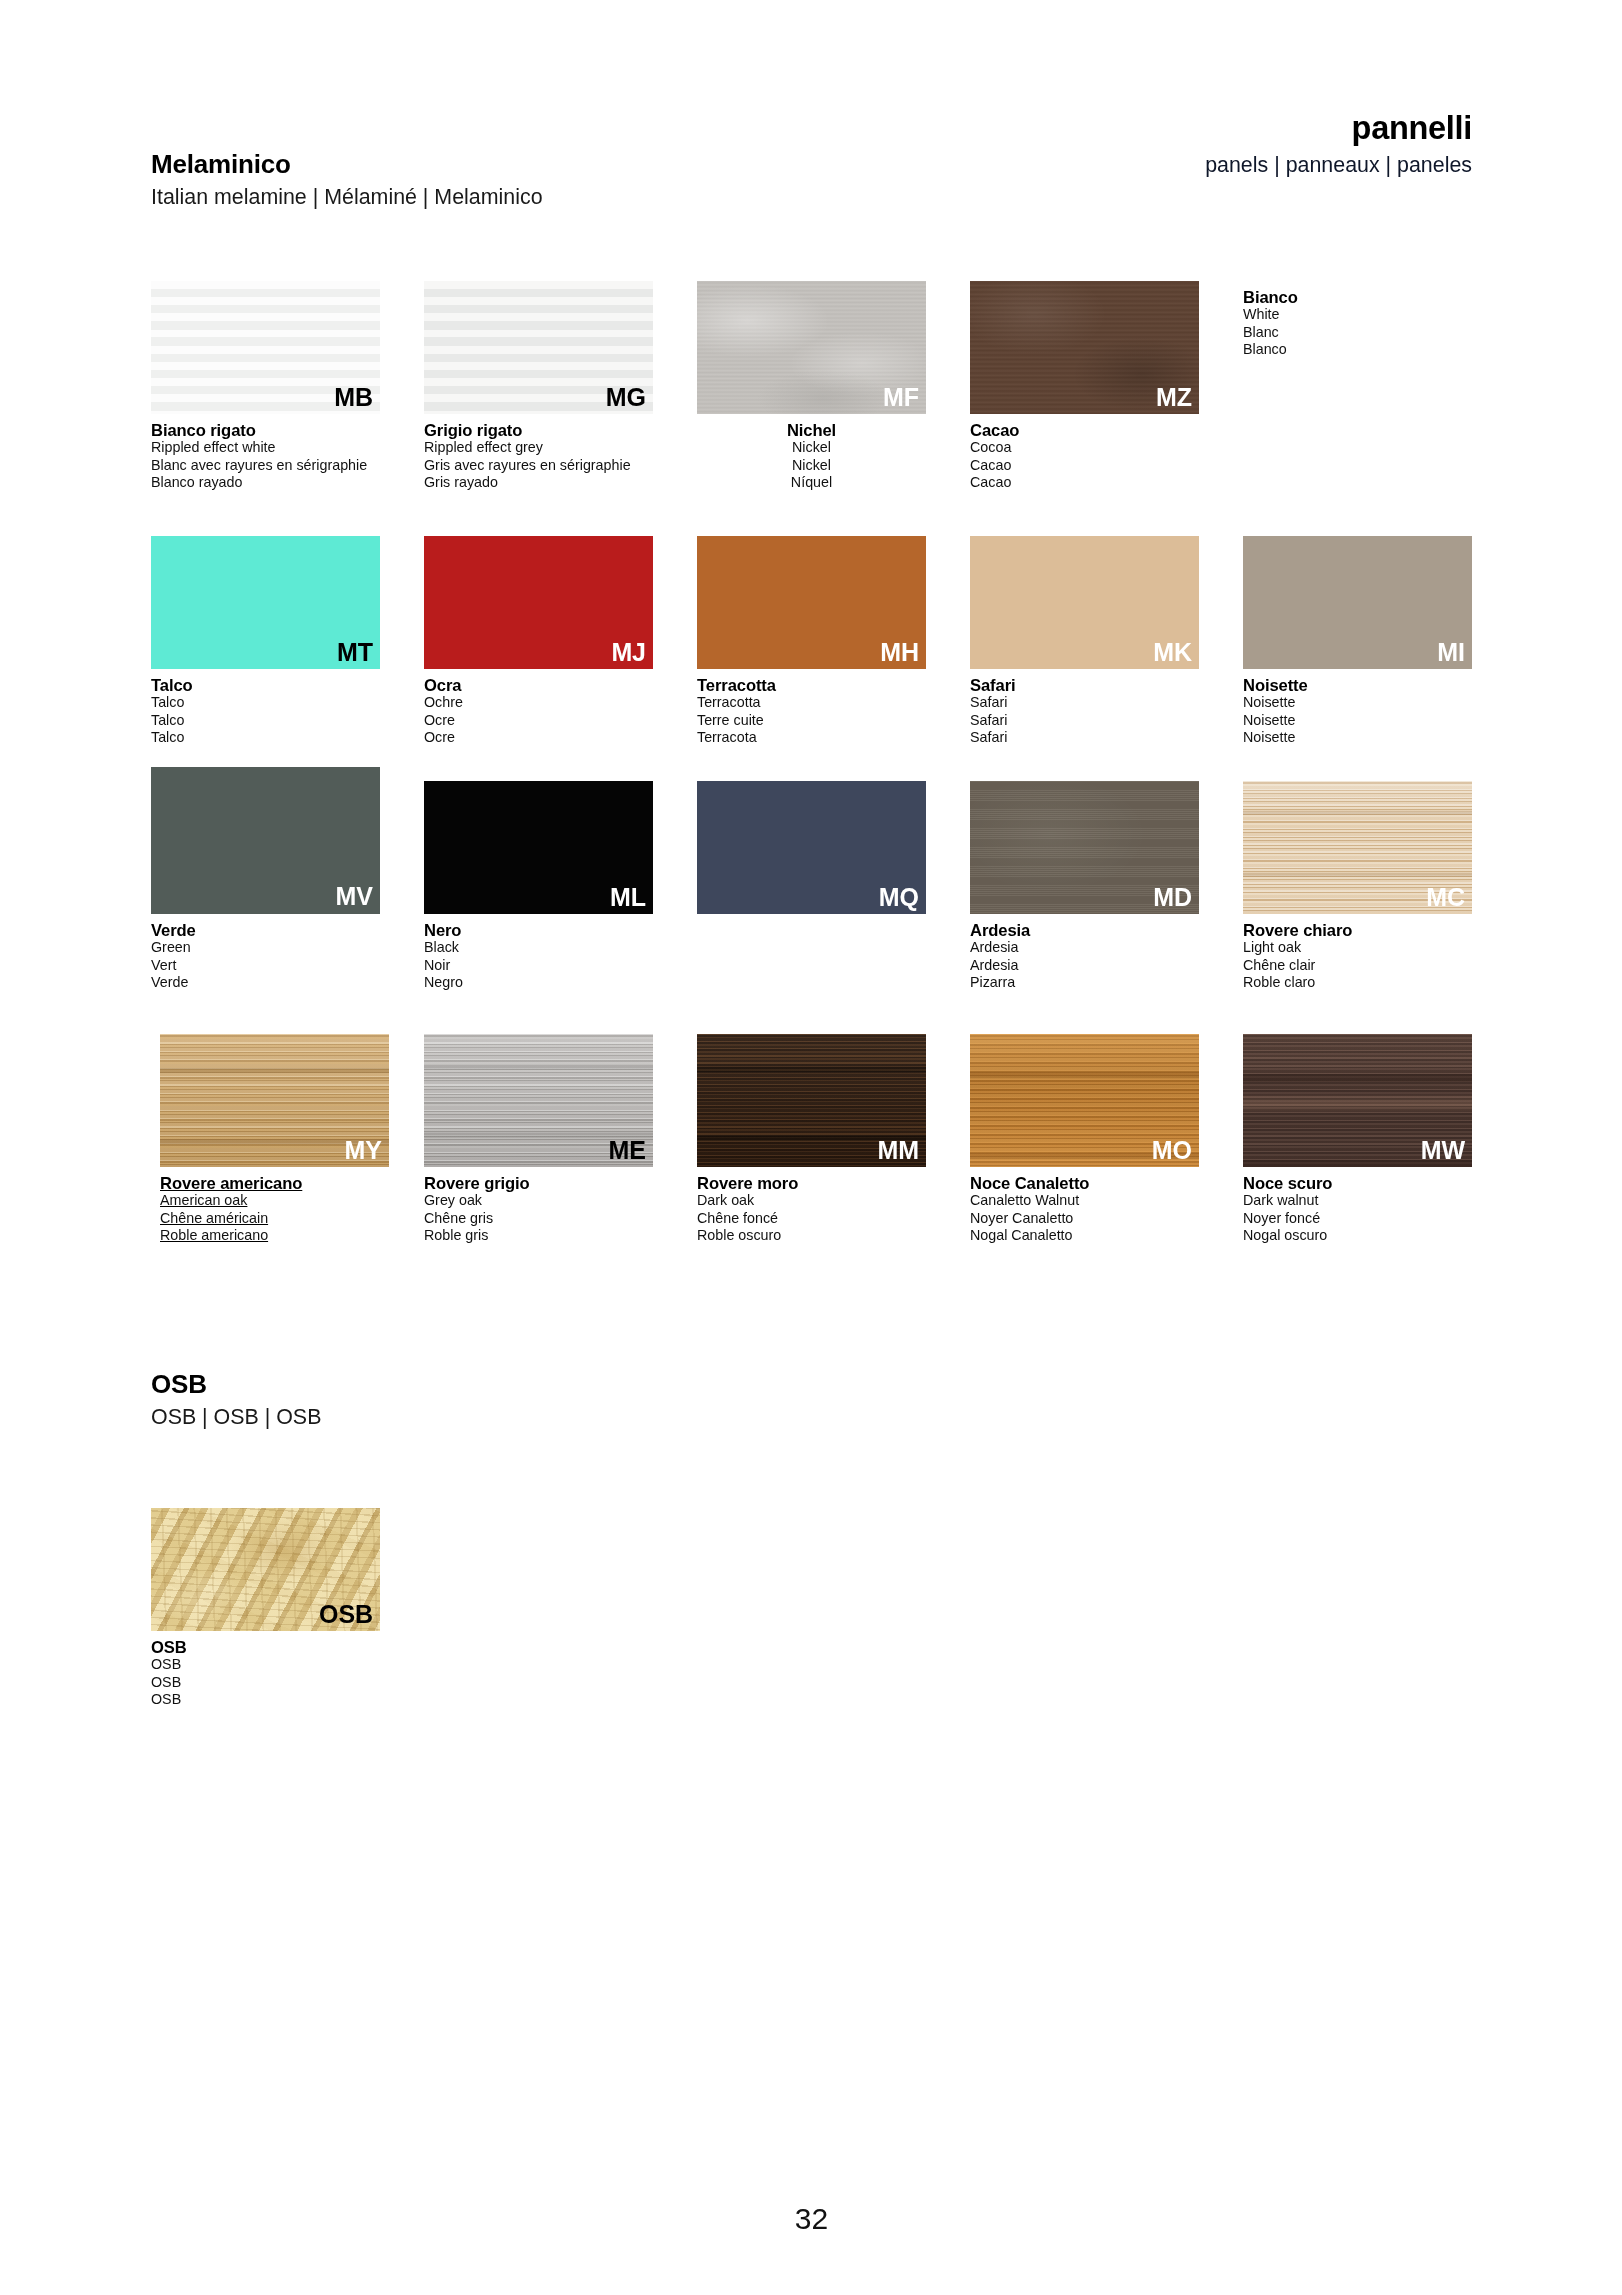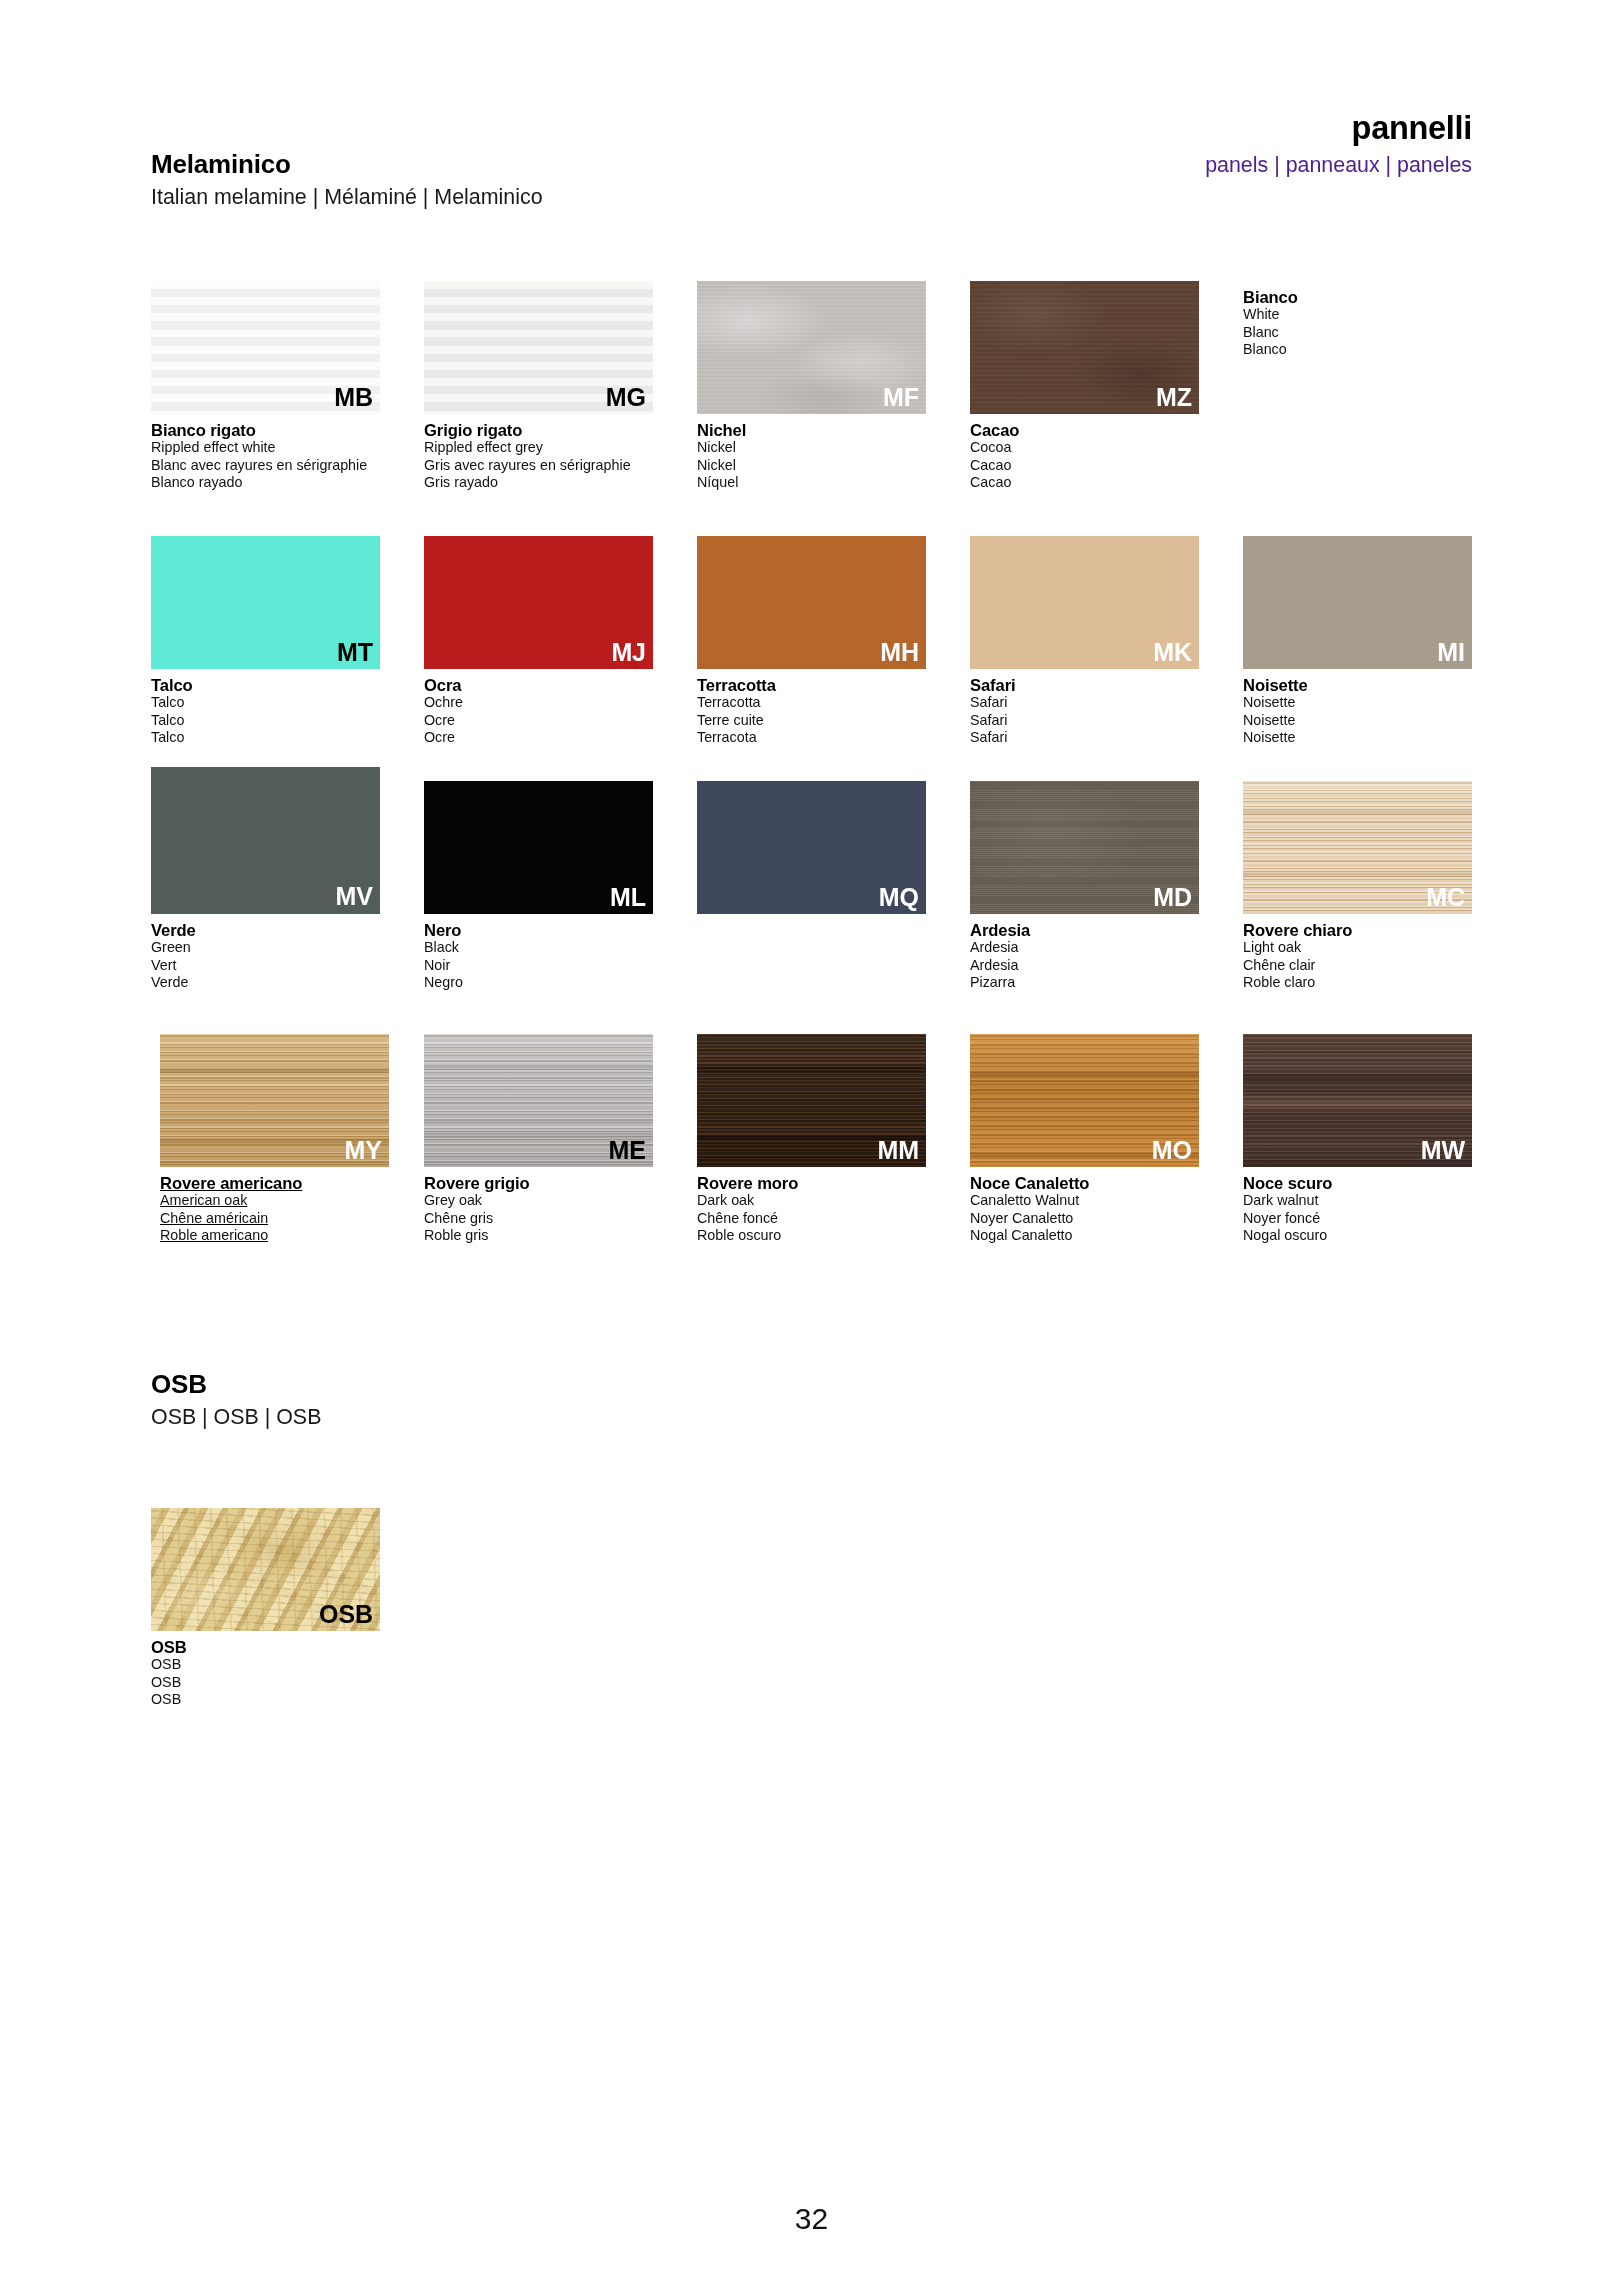--- a/index.html
+++ b/index.html
@@ -58,21 +58,21 @@
     font-weight: bold;
     letter-spacing: -0.3px;
     line-height: 1.0;
     margin: 0;
   }
   .hdr-right .page-kicker-sub {
     font-size: 21.4px;
     font-weight: normal;
     line-height: 1.0;
     margin-top: 10.4px;
-    color: #4c1d95;
+    color: #0f172a;
   }
 
   
   .section-head {
     position: absolute;
     left: 151px;
     width: 650px;
   }
   .section-head .sec-title {
     font-size: 26px;
@@ -393,21 +393,21 @@
           <span class="code code-dark">MG</span>
         </div>
         <div class="caption">
           <div class="nm-it">Grigio rigato</div>
           <div class="nm-tr">Rippled effect grey</div>
           <div class="nm-tr">Gris avec rayures en sérigraphie</div>
           <div class="nm-tr">Gris rayado</div>
         </div>
       </div>
 
-      <div class="cell" style="left:546px; top:0px;">
+      <div class="cell" style="left:546px; top:0px;text-align:center;">
         <div class="swatch tex-nichel" style="height:133px;">
           <span class="code code-light">MF</span>
         </div>
         <div class="caption">
           <div class="nm-it">Nichel</div>
           <div class="nm-tr">Nickel</div>
           <div class="nm-tr">Nickel</div>
           <div class="nm-tr">Níquel</div>
         </div>
       </div>

